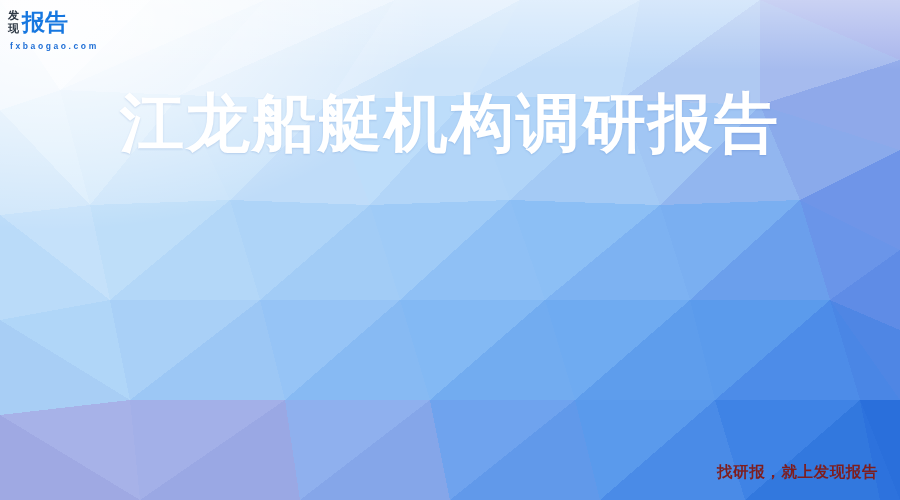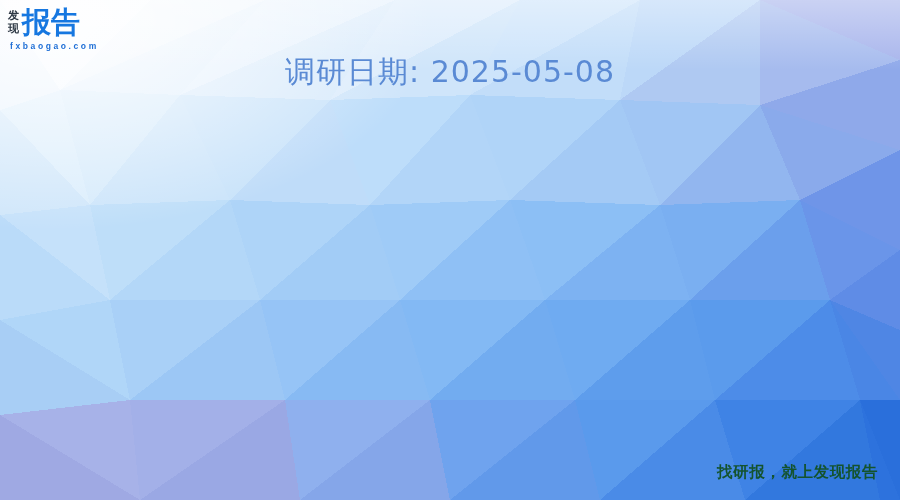--- a/index.html
+++ b/index.html
@@ -54,21 +54,21 @@
     font-family: "DejaVu Sans", sans-serif;
     font-size: 11px;
     font-weight: 700;
     color: #2f3a46;
     letter-spacing: 0px;
     display: block;
     height: 13px;
   }
   #logo-main {
     font-family: Liberation Sans, sans-serif;
-    font-size: 29px;
+    font-size: 23px;
     font-weight: 700;
     color: #1677e0;
     line-height: 29px;
     letter-spacing: 0px;
     white-space: nowrap;
   }
   #logo-domain {
     font-family: Liberation Sans, sans-serif;
     font-size: 8.5px;
     font-weight: 700;
@@ -116,21 +116,21 @@
   }
 
   
   #tagline {
     position: absolute;
     right: 22px;
     bottom: 17px;
     font-family: "DejaVu Sans", sans-serif;
     font-size: 15.5px;
     font-weight: 700;
-    color: #14532d;
+    color: #7f1d1d;
     letter-spacing: 0.6px;
     white-space: nowrap;
   }
 </style>
 </head>
 <body>
 
 <div id="cover">
 
   <svg id="poly-bg" viewBox="0 0 900 500" preserveAspectRatio="none" shape-rendering="crispEdges">
@@ -234,18 +234,18 @@
       <div id="logo-stack">
         <span>发</span>
         <span>现</span>
       </div>
       <div id="logo-main">报告</div>
     </div>
     <div id="logo-domain">fxbaogao.com</div>
   </div>
 
   <div id="title-block">
-    <div id="sub-title">调研日期: 2025-05-08</div>
+    <div id="main-title">江龙船艇机构调研报告</div>
   </div>
 
   <div id="tagline">找研报，就上发现报告</div>
 
 </div>
 
 </body></html>

